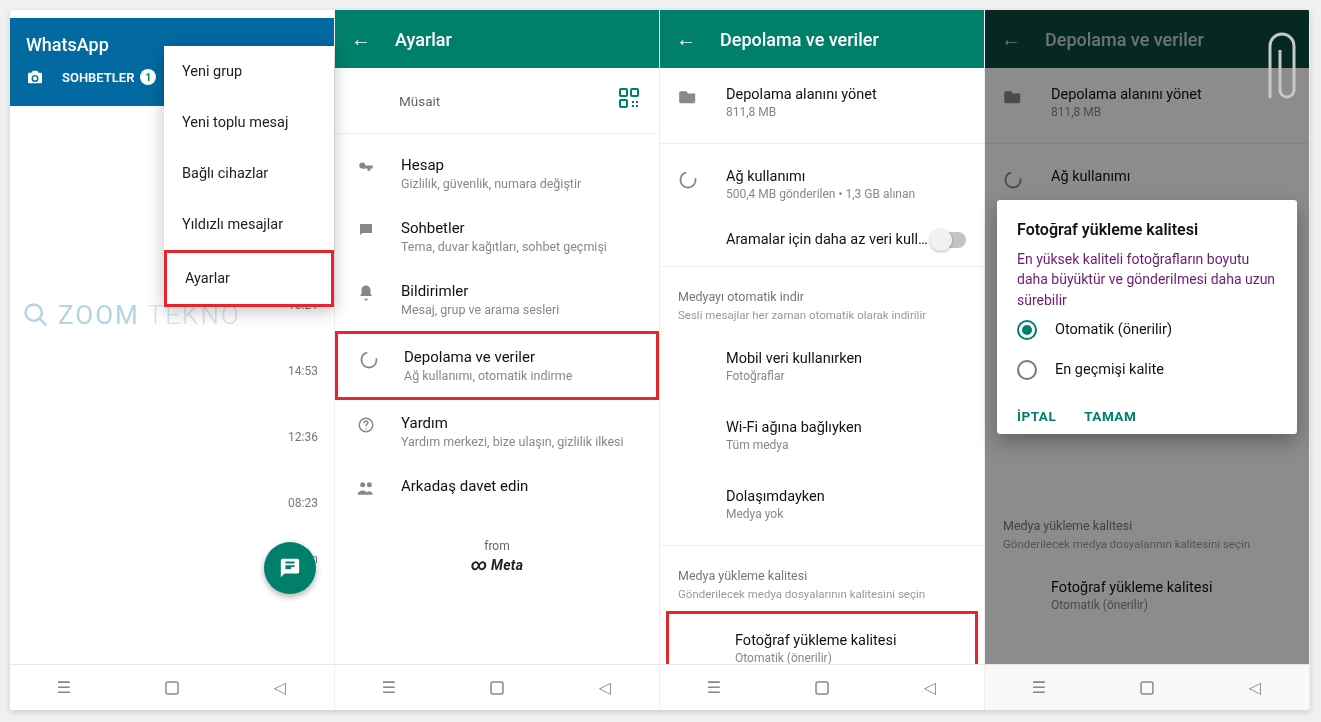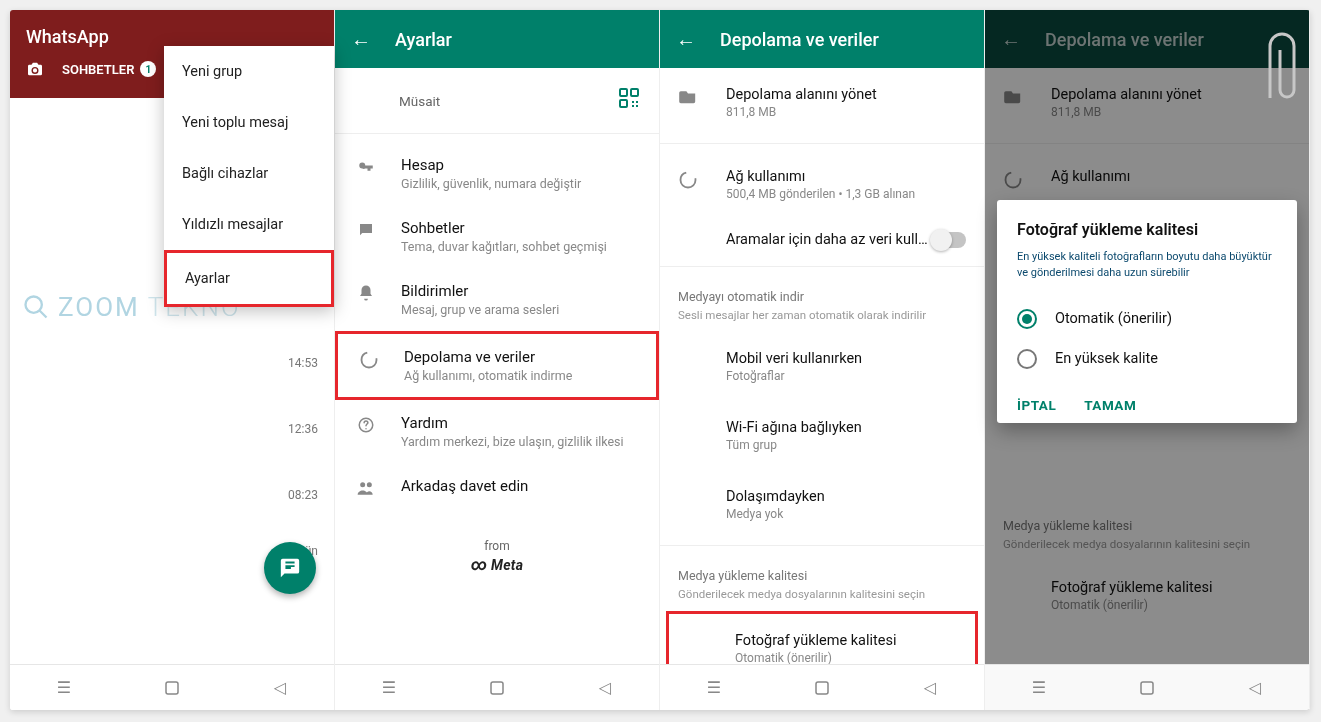--- a/index.html
+++ b/index.html
@@ -27,24 +27,25 @@
     background: #fff;
     display: flex;
     flex-direction: column;
     border-right: 1px solid #eee;
     position: relative;
   }
   .screen:last-child { border-right: none; }
 
   
   .wa-header {
-    background: #7f1d1d;
+    background: #0369a1;
     color: #fff;
     padding: 16px 16px 0 16px;
     height: 88px;
+    margin-top: 8px;
   }
   .wa-header .title { font-size: 18px; font-weight: 500; margin-bottom: 14px;}
   .wa-tabs { display:flex; align-items:center; gap:18px; font-size:13px; font-weight:600;}
   .wa-tabs .tab { display:flex; align-items:center; gap:6px; padding-bottom:10px;}
   .badge {
     background:#fff; color:#00806a; border-radius:50%;
     width:16px; height:16px; font-size:10px;
     display:inline-flex; align-items:center; justify-content:center; font-weight:700;
   }
   .camera-icon { width:18px; height:14px; }
@@ -128,21 +129,21 @@
   
   .dim {
     position:absolute; inset:0; background:rgba(0,0,0,0.45); z-index:3;
   }
   .dialog {
     position:absolute; left:12px; right:12px; top:190px;
     background:#fff; border-radius:3px; z-index:4; padding:20px 20px 10px 20px;
     box-shadow:0 8px 20px rgba(0,0,0,0.3);
   }
   .dialog h3 { font-size:16px; font-weight:600; color:#111; margin-bottom:10px;}
-  .dialog p { font-size:11px; color:#0c4a6e; line-height:1.45; margin-bottom:18px;}
+  .dialog p { font-size:14px; color:#701a75; line-height:1.45; }
   .radio-row { display:flex; align-items:center; gap:18px; padding:10px 0; font-size:14.5px; color:#111;}
   .radio { width:20px; height:20px; border:2px solid #777; border-radius:50%; position:relative; flex-shrink:0;}
   .radio.checked { border-color:#00806a;}
   .radio.checked::after{
     content:""; position:absolute; inset:3px; background:#00806a; border-radius:50%;
   }
   .dialog-actions { display:flex; gap:28px; margin-top:18px; margin-right:6px;}
   .dialog-actions .btn { color:#00806a; font-size:13.5px; font-weight:700; letter-spacing:0.5px; cursor:pointer;}
 
   .clip {
@@ -366,21 +367,21 @@
 
       <div class="storage-item" style="padding-left:66px;">
         <div class="text">
           <div class="title">Mobil veri kullanırken</div>
           <div class="sub">Fotoğraflar</div>
         </div>
       </div>
       <div class="storage-item" style="padding-left:66px;">
         <div class="text">
           <div class="title">Wi-Fi ağına bağlıyken</div>
-          <div class="sub">Tüm grup</div>
+          <div class="sub">Tüm medya</div>
         </div>
       </div>
       <div class="storage-item" style="padding-left:66px;">
         <div class="text">
           <div class="title">Dolaşımdayken</div>
           <div class="sub">Medya yok</div>
         </div>
       </div>
       <div class="divider"></div>
 
@@ -448,21 +449,21 @@
 
     <div class="dialog">
       <h3>Fotoğraf yükleme kalitesi</h3>
       <p>En yüksek kaliteli fotoğrafların boyutu daha büyüktür ve gönderilmesi daha uzun sürebilir</p>
       <div class="radio-row">
         <span class="radio checked"></span>
         <span>Otomatik (önerilir)</span>
       </div>
       <div class="radio-row">
         <span class="radio"></span>
-        <span>En yüksek kalite</span>
+        <span>En geçmişi kalite</span>
       </div>
       <div class="dialog-actions">
         <span class="btn">İPTAL</span>
         <span class="btn">TAMAM</span>
       </div>
     </div>
 
     <div class="navbar" style="position:relative;z-index:5;background:rgba(255,255,255,0.95);">
       <span class="nav-icon">☰</span>
       <span class="nav-icon">

